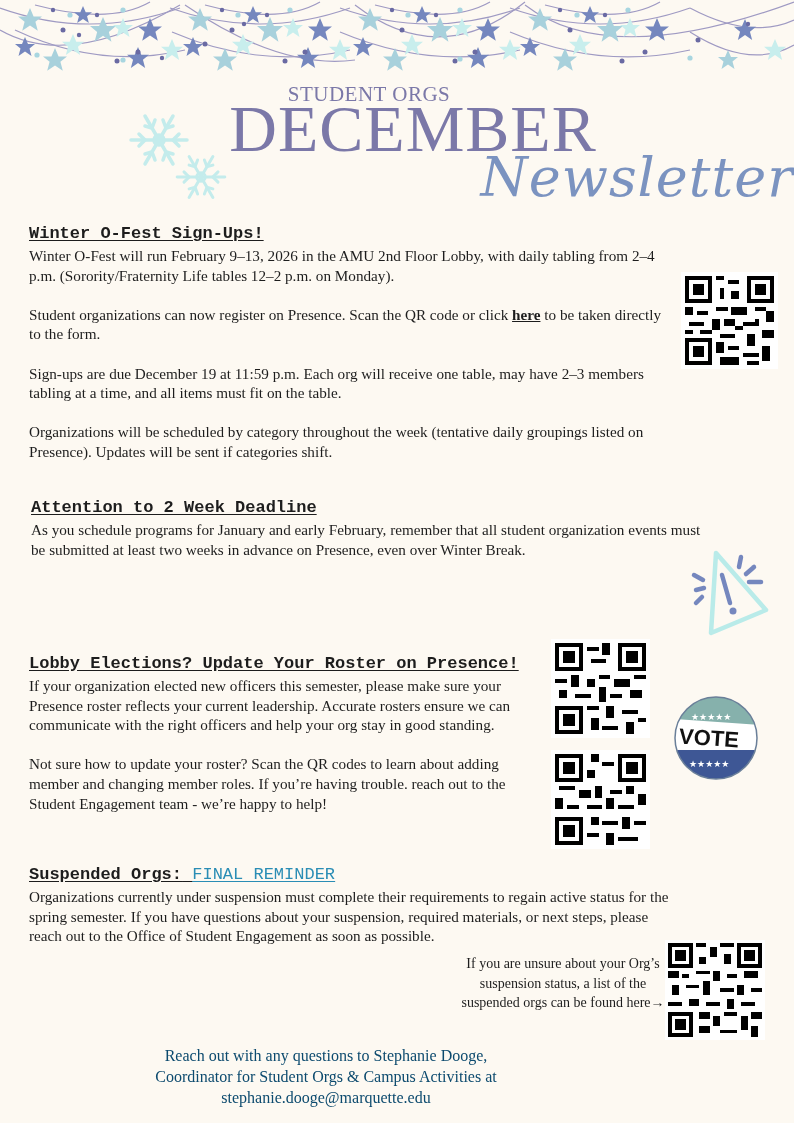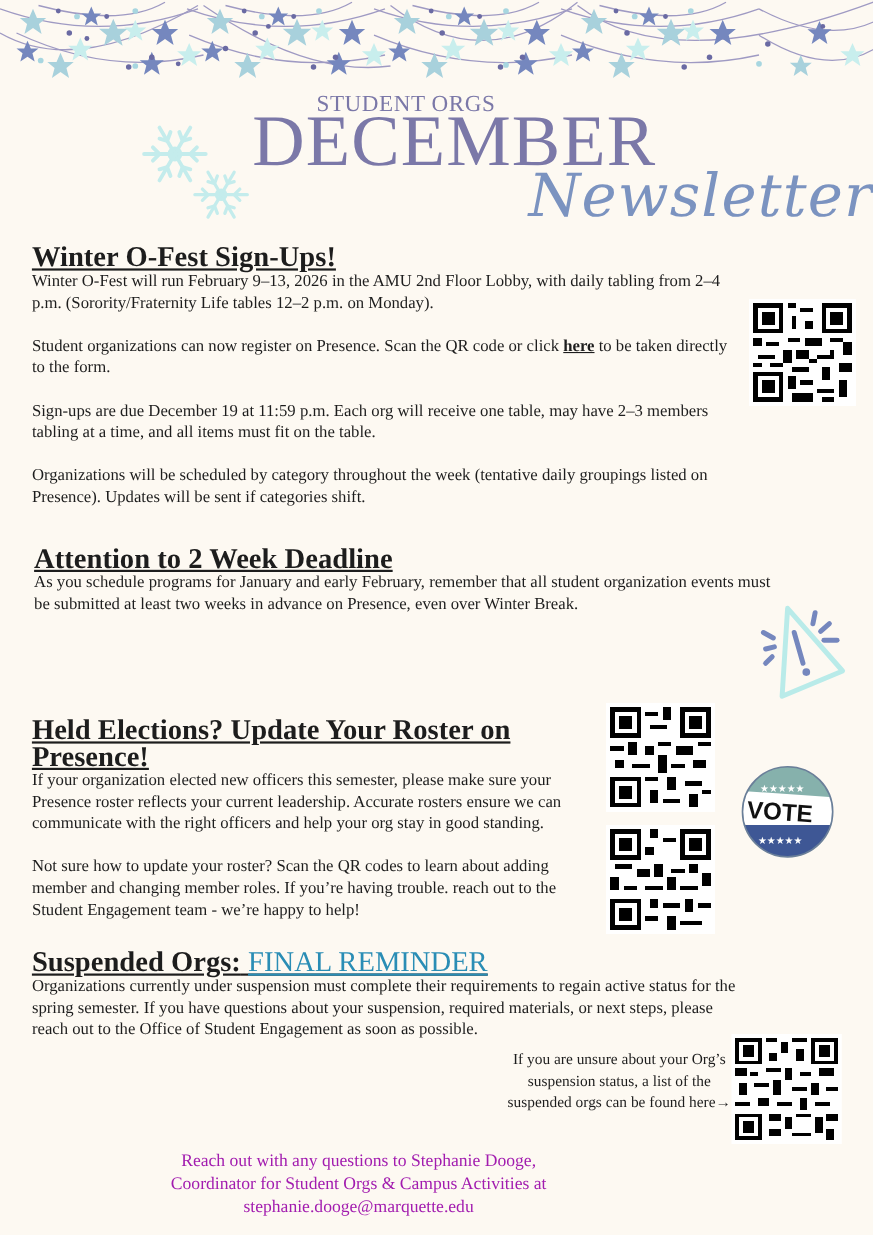--- a/index.html
+++ b/index.html
@@ -21,31 +21,31 @@
     padding-left:20px; box-sizing:border-box;
   }
   .title-script {
     left:0; width:794px; top:148px; text-align:right;
     font-size:54px; color:#7b93c0; font-style:italic; line-height:60px;
     padding-left:150px; box-sizing:border-box;
     font-family:"DejaVu Serif",serif; letter-spacing:1px;
   }
   .snow { left:126px; top:105px; width:110px; height:100px; }
   h2 {
-    margin:0; font-weight:bold; font-size:26px; text-decoration:underline;
-    text-underline-offset:2px; color:#1d1d1d; line-height:24px;
+    margin:0; font-weight:bold; font-size:17px; text-decoration:underline;
+    text-underline-offset:2px; color:#1d1d1d; line-height:24px;font-family:Liberation Mono, monospace;
   }
   p { margin:0; font-size:15.2px; line-height:19.6px; }
   .gap { height:19.6px; }
   .link-bold { font-weight:bold; text-decoration:underline; }
   .final { color:#2a8db5; text-decoration:underline; }
   .qr { background:#fff; }
   .footer {
     left:0; width:652px; top:1045px; text-align:center;
-    color:#a21caf; font-size:16px; line-height:21px;
+    color:#0c4a6e; font-size:16px; line-height:21px;
   }
   .suspend-note {
     left:458px; width:210px; top:954px; text-align:center;
     font-size:14px; line-height:19.5px;
   }
 </style>
 </head>
 <body>
 
 <svg class="abs garland" viewBox="0 0 794 80">
@@ -251,21 +251,21 @@
     <line x1="60" y1="29" x2="68" y2="22"></line>
     <line x1="63" y1="37" x2="75" y2="37"></line>
     <line x1="8" y1="30" x2="17" y2="35"></line>
     <line x1="10" y1="45" x2="18" y2="43"></line>
     <line x1="10" y1="58" x2="16" y2="52"></line>
   </g>
   <circle cx="47" cy="66" r="3.5" fill="#7587be"></circle>
 </svg>
 
 <div class="abs" style="left:29px; top:652px; width:520px;">
-  <h2>Held Elections? Update Your Roster on Presence!</h2>
+  <h2>Lobby Elections? Update Your Roster on Presence!</h2>
   <p>If your organization elected new officers this semester, please make sure your Presence roster reflects your current leadership. Accurate rosters ensure we can communicate with the right officers and help your org stay in good standing.</p>
   <div class="gap"></div>
   <p>Not sure how to update your roster? Scan the QR codes to learn about adding member and changing member roles. If you’re having trouble. reach out to the Student Engagement team -  we’re happy to help!</p>
 </div>
 
 <svg class="abs qr" style="left:551px; top:639px; width:99px; height:99px;" viewBox="0 0 25 25" shape-rendering="crispEdges">
   <rect width="25" height="25" fill="#fff"></rect>
   <g fill="#000">
     <path d="M1 1h7v7h-7zM2 2v5h5v-5zM3 3h3v3h-3z" fill-rule="evenodd"></path>
     <path d="M17 1h7v7h-7zM18 2v5h5v-5zM19 3h3v3h-3z" fill-rule="evenodd"></path>

